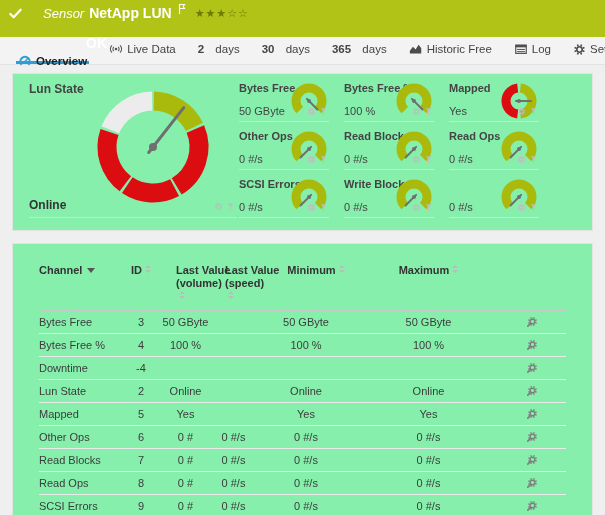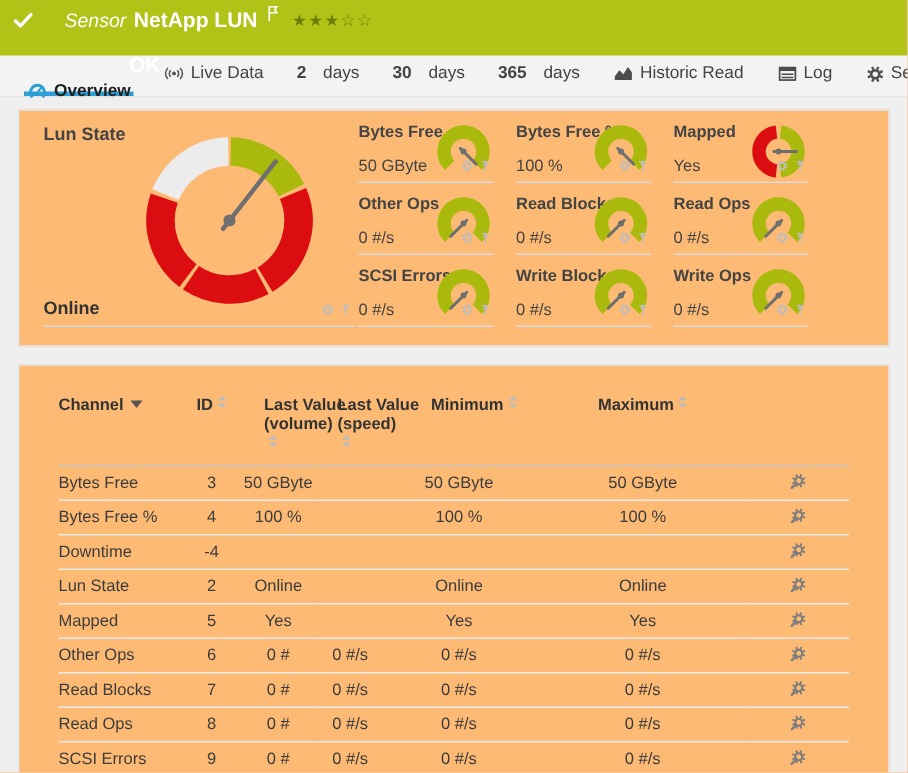--- a/index.html
+++ b/index.html
@@ -17,21 +17,21 @@
   .hdr .flag{margin-top:-6px;}
   .stars{font-size:11px;letter-spacing:1px;color:#6d7a06;cursor:pointer;margin-left:3px;}
   .hdr .status{position:absolute;left:86px;top:35px;font-size:14px;font-weight:700;}
   
   .tabs{height:27px;background:#f3f3f3;border-bottom:1px solid #e3e3e3;display:flex;align-items:stretch;padding-left:16px;gap:18px;font-size:11.5px;color:#444;}
   .tab{display:flex;align-items:center;gap:4px;padding:0 2px;border-bottom:3px solid transparent;box-sizing:border-box;cursor:pointer;white-space:nowrap;}
   .tab.active{font-weight:700;color:#1f1f1f;border-bottom-color:#2e9fd4;margin-top:24px;}
   .tab b{font-weight:700;}
   .ticon{display:flex;align-items:center;}
   
-  .panel{background:#fdba74;border:1px solid #e3e3e3;margin:0 12px;position:relative;box-sizing:border-box;}
+  .panel{background:#86efac;border:1px solid #e3e3e3;margin:0 12px;position:relative;box-sizing:border-box;}
   .panel.gauges{margin-top:8px;height:158px;}
   .panel.tbl{margin-top:12px;height:285px;padding:8px 26px 0 26px;}
   .lun-label{position:absolute;left:16px;top:8px;font-size:12px;font-weight:600;color:#444;}
   #bigGauge{position:absolute;left:78px;top:11px;}
   .online-row{position:absolute;left:16px;top:124px;width:208px;height:19px;border-bottom:1px solid #d9d9d9;font-size:12px;font-weight:700;color:#333;}
   .online-row .cfg,.mini-cfg{position:absolute;display:flex;gap:3px;align-items:center;}
   .online-row .cfg{right:2px;bottom:3px;}
   
   .mini-grid{position:absolute;left:226px;top:6px;display:grid;grid-template-columns:repeat(3,90px);grid-auto-rows:48px;column-gap:15px;}
   .mini-cell{position:relative;}
@@ -100,21 +100,21 @@
     </div>
     <div class="tab"><b>2</b>&nbsp;<span>days</span></div>
     <div class="tab"><b>30</b>&nbsp;<span>days</span></div>
     <div class="tab"><b>365</b>&nbsp;<span>days</span></div>
     <div class="tab">
       <span class="ticon">
         <svg width="14" height="14" viewBox="0 0 16 16">
           <polygon points="1,13 1,10 4.5,5.5 7.5,8.5 11,3 14,7 14,13" fill="#4c4c4c"></polygon>
         </svg>
       </span>
-      <span>Historic Read</span>
+      <span>Historic Free</span>
     </div>
     <div class="tab">
       <span class="ticon">
         <svg width="14" height="14" viewBox="0 0 16 16">
           <rect x="2" y="3.5" width="12" height="9.5" fill="none" stroke="#4c4c4c" stroke-width="1.3"></rect>
           <rect x="2" y="3.5" width="12" height="2.6" fill="#4c4c4c"></rect>
           <line x1="3.5" y1="8.5" x2="12.5" y2="8.5" stroke="#4c4c4c" stroke-width="1.1"></line>
           <line x1="3.5" y1="11" x2="12.5" y2="11" stroke="#4c4c4c" stroke-width="1.1"></line>
         </svg>
       </span>
@@ -390,21 +390,20 @@
               <line x1="-1.9899538482984656" y1="-4.804173569058692" x2="-3.1380041453937335" y2="-7.575812166592551" stroke="#bdbdbd" stroke-width="2.4"></line>
             </svg></span>
           <span><svg width="9" height="9" viewBox="-10 -10 20 20">
               <line x1="-5" y1="-6" x2="5" y2="-6" stroke="#bdbdbd" stroke-width="2.2"></line>
               <rect x="-2.6" y="-6" width="5.2" height="6" fill="#bdbdbd"></rect>
               <line x1="0" y1="0" x2="0" y2="8" stroke="#bdbdbd" stroke-width="2"></line>
             </svg></span>
         </span>
       </div>
       <div class="mini-cell">
-        <div class="mini-label">Write Ops</div>
         <svg width="40" height="40" viewBox="0 0 40 40" class="mini-gauge">
           <path d="M 10.81 29.19 A 13 13 0 1 1 29.19 29.19" fill="none" stroke="#a9ba0d" stroke-width="9"></path>
           <line x1="22.121320343559642" y1="17.878679656440358" x2="11.51471862576143" y2="28.48528137423857" stroke="#6f6f6f" stroke-width="2" stroke-linecap="round"></line>
           <circle cx="20" cy="20" r="2" fill="#6f6f6f"></circle>
         </svg>
         <div class="mini-value">0 #/s</div>
         <div class="mini-underline"></div>
         <span class="mini-cfg">
           <span><svg width="9" height="9" viewBox="-10 -10 20 20">
               <circle cx="0" cy="0" r="4.2" fill="none" stroke="#bdbdbd" stroke-width="2.6"></circle>

